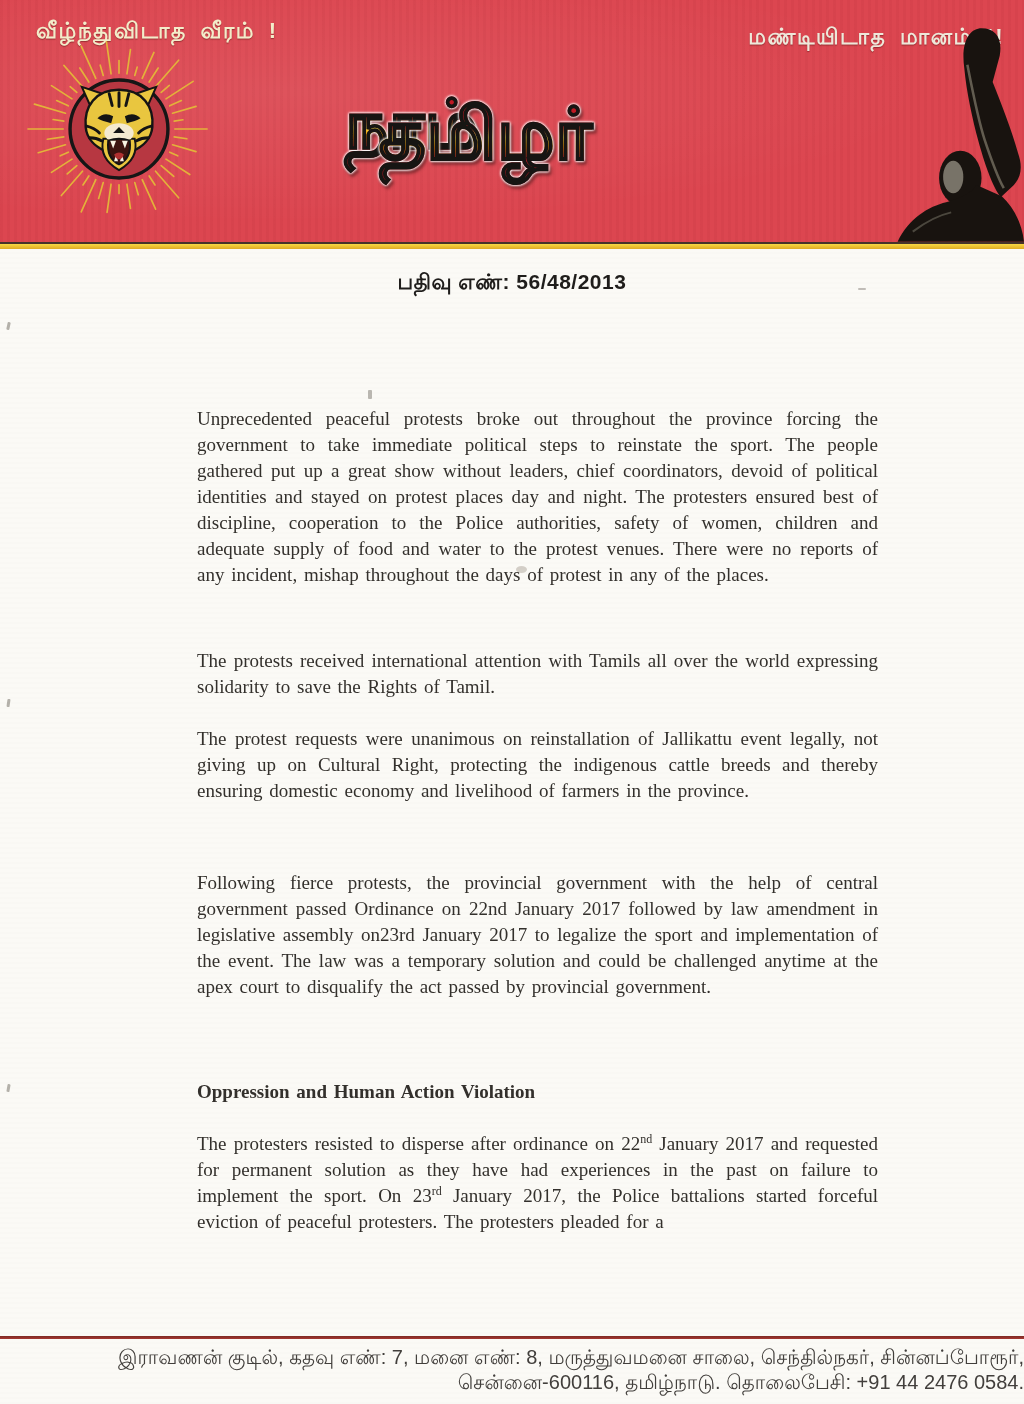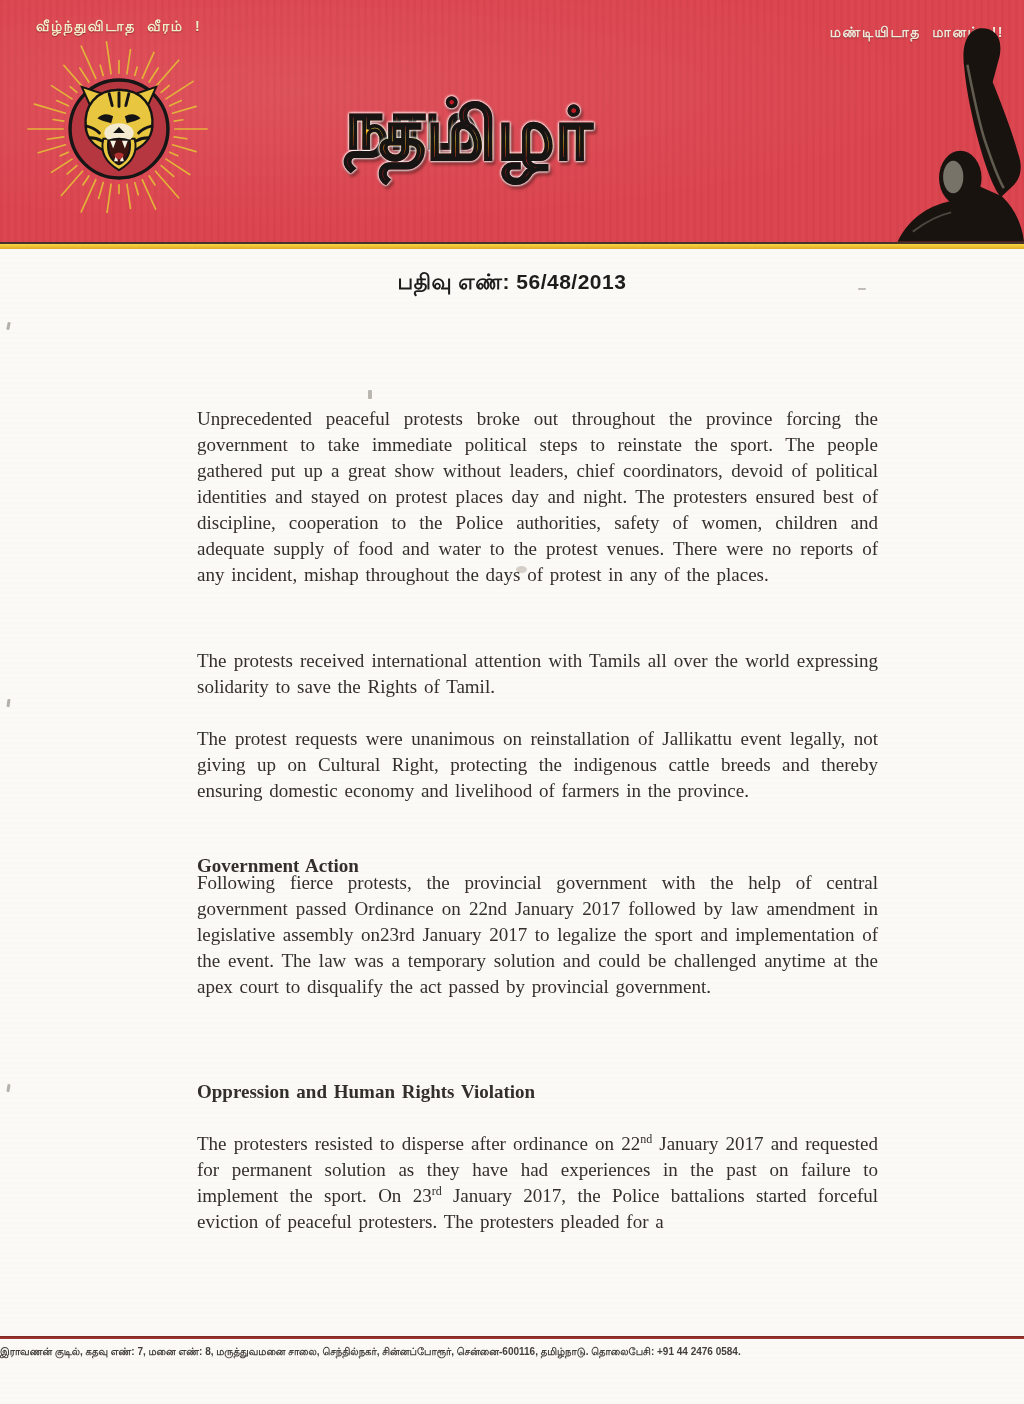--- a/index.html
+++ b/index.html
@@ -6,21 +6,21 @@
   body{background:#ffffff;font-family:"Liberation Sans",sans-serif;}
   .page{position:relative;width:1024px;height:1404px;background:#fbfaf6;overflow:hidden;
         background-image:repeating-linear-gradient(0deg, rgba(90,80,70,.012) 0 2px, transparent 2px 5px);}
   
   .band{position:absolute;left:0;top:0;width:1024px;height:242px;background:var(--header-red,#dc4650);
         background-image:radial-gradient(ellipse at 28% 38%, rgba(255,255,255,.07), transparent 62%),
                          repeating-linear-gradient(90deg, rgba(120,10,20,.05) 0 3px, transparent 3px 7px);
         border-bottom:2px solid #46332b;}
   .goldline{position:absolute;left:0;top:244px;width:1024px;height:5px;
         background:linear-gradient(#f8d843,#e0ab24);}
-  .slogan{position:absolute;font-weight:bold;font-size:14px;letter-spacing:1.5px;word-spacing:6px;
+  .slogan{position:absolute;font-weight:bold;font-size:22px;letter-spacing:1.5px;word-spacing:6px;
         text-shadow:0 1px 1px rgba(90,20,20,.5);}
   .slogan.left{left:36px;top:18px;color:#f3ecca;}
   .slogan.right{right:20px;top:24px;color:#eee8da;}
   .emblem{position:absolute;left:26px;top:36px;width:186px;height:186px;}
   .figure{position:absolute;right:0;top:24px;width:182px;height:218px;}
   
   .logo{position:absolute;left:335px;top:48px;width:370px;height:172px;}
   .logo .word{position:absolute;font-family:"DejaVu Sans",sans-serif;font-weight:bold;
         background:linear-gradient(to bottom,#b5121f 0%,#c81f28 36%,#ffdf4d 48%,#ff9e00 57%,#c81f28 70%,#841018 100%);
         -webkit-background-clip:text;background-clip:text;color:transparent;
@@ -37,22 +37,22 @@
         font-family:"Liberation Serif","DejaVu Serif",serif;
         font-size:19px;line-height:26px;color:var(--text,#33302c);
         text-align:justify;word-spacing:2px;}
   .heading{font-weight:bold;text-align:left;}
   .paragraph sup{font-size:12px;line-height:0;}
   .block-0{top:318px}.block-1{top:406px}.block-2{top:648px}.block-3{top:726px}
   .block-4{top:853px}.block-5{top:870px}.block-6{top:1079px}.block-7{top:1131px}
   
   .footline{position:absolute;left:0;top:1336px;width:1024px;height:3px;
         background:linear-gradient(#7c2a24,var(--footer-line,#a83832));}
-  .address{position:absolute;left:0;top:1346px;width:100%;text-align:left;
-        font-weight:bold;font-size:10px;color:#423f3c;}
+  .address{position:absolute;left:0;top:1346px;width:100%;text-align:right;
+        font-weight:normal;font-size:20px;color:#423f3c;}
   
   .speck{position:absolute;background:#7a746c;opacity:.55;border-radius:1px;}
   #sp1{left:7px;top:322px;width:3px;height:8px;transform:rotate(12deg);}
   #sp2{left:7px;top:699px;width:3px;height:8px;transform:rotate(8deg);}
   #sp3{left:7px;top:1084px;width:3px;height:8px;transform:rotate(10deg);}
   #sp4{left:858px;top:288px;width:8px;height:2px;opacity:.45;}
   #sp5{left:516px;top:566px;width:11px;height:7px;border-radius:50%;opacity:.35;background:#8b8174;}
   #sp6{left:368px;top:390px;width:4px;height:9px;opacity:.5;}
 </style>
 </head>
@@ -147,23 +147,22 @@
     </svg>
   </header>
   <div class="goldline"></div>
 
   <div class="regno">பதிவு எண்: 56/48/2013</div>
 
   <main class="bodywrap">
       <div class="paragraph block-1"><span>Unprecedented peaceful protests broke out throughout the province forcing the government to take immediate political steps to reinstate the sport. The people gathered put up a great show without leaders, chief coordinators, devoid of political identities and stayed on protest places day and night. The protesters ensured best of discipline, cooperation to the Police authorities, safety of women, children and adequate supply of food and water to the protest venues. There were no reports of any incident, mishap throughout the days of protest in any of the places.</span></div>
       <div class="paragraph block-2"><span>The protests received international attention with Tamils all over the world expressing solidarity to save the Rights of Tamil.</span></div>
       <div class="paragraph block-3"><span>The protest requests were unanimous on reinstallation of Jallikattu event legally, not giving up on Cultural Right, protecting the indigenous cattle breeds and thereby ensuring domestic economy and livelihood of farmers in the province.</span></div>
-      <div class="heading block-4"><span>Government Action</span></div>
       <div class="paragraph block-5"><span>Following fierce protests, the provincial government with the help of central government passed Ordinance on 22nd January 2017 followed by law amendment in legislative assembly on23rd January 2017 to legalize the sport and implementation of the event. The law was a temporary solution and could be challenged anytime at the apex court to disqualify the act passed by provincial government.</span></div>
-      <div class="heading block-6"><span>Oppression and Human Rights Violation</span></div>
+      <div class="heading block-6"><span>Oppression and Human Action Violation</span></div>
       <div class="paragraph block-7"><span>The protesters resisted to disperse after ordinance on 22</span><sup>nd</sup><span> January 2017 and requested for permanent solution as they have had experiences in the past on failure to implement the sport. On 23</span><sup>rd</sup><span> January 2017, the Police battalions started forceful eviction of peaceful protesters. The protesters pleaded for a</span></div>
     </main>
 
   <div class="footline"></div>
   <footer class="address">இராவணன் குடில், கதவு எண்: 7, மனை எண்: 8, மருத்துவமனை சாலை, செந்தில்நகர், சின்னப்போரூர், சென்னை-600116, தமிழ்நாடு. தொலைபேசி: +91 44 2476 0584.</footer>
 
   <div class="speck" id="sp1"></div>
   <div class="speck" id="sp2"></div>
   <div class="speck" id="sp3"></div>
   <div class="speck" id="sp4"></div>

